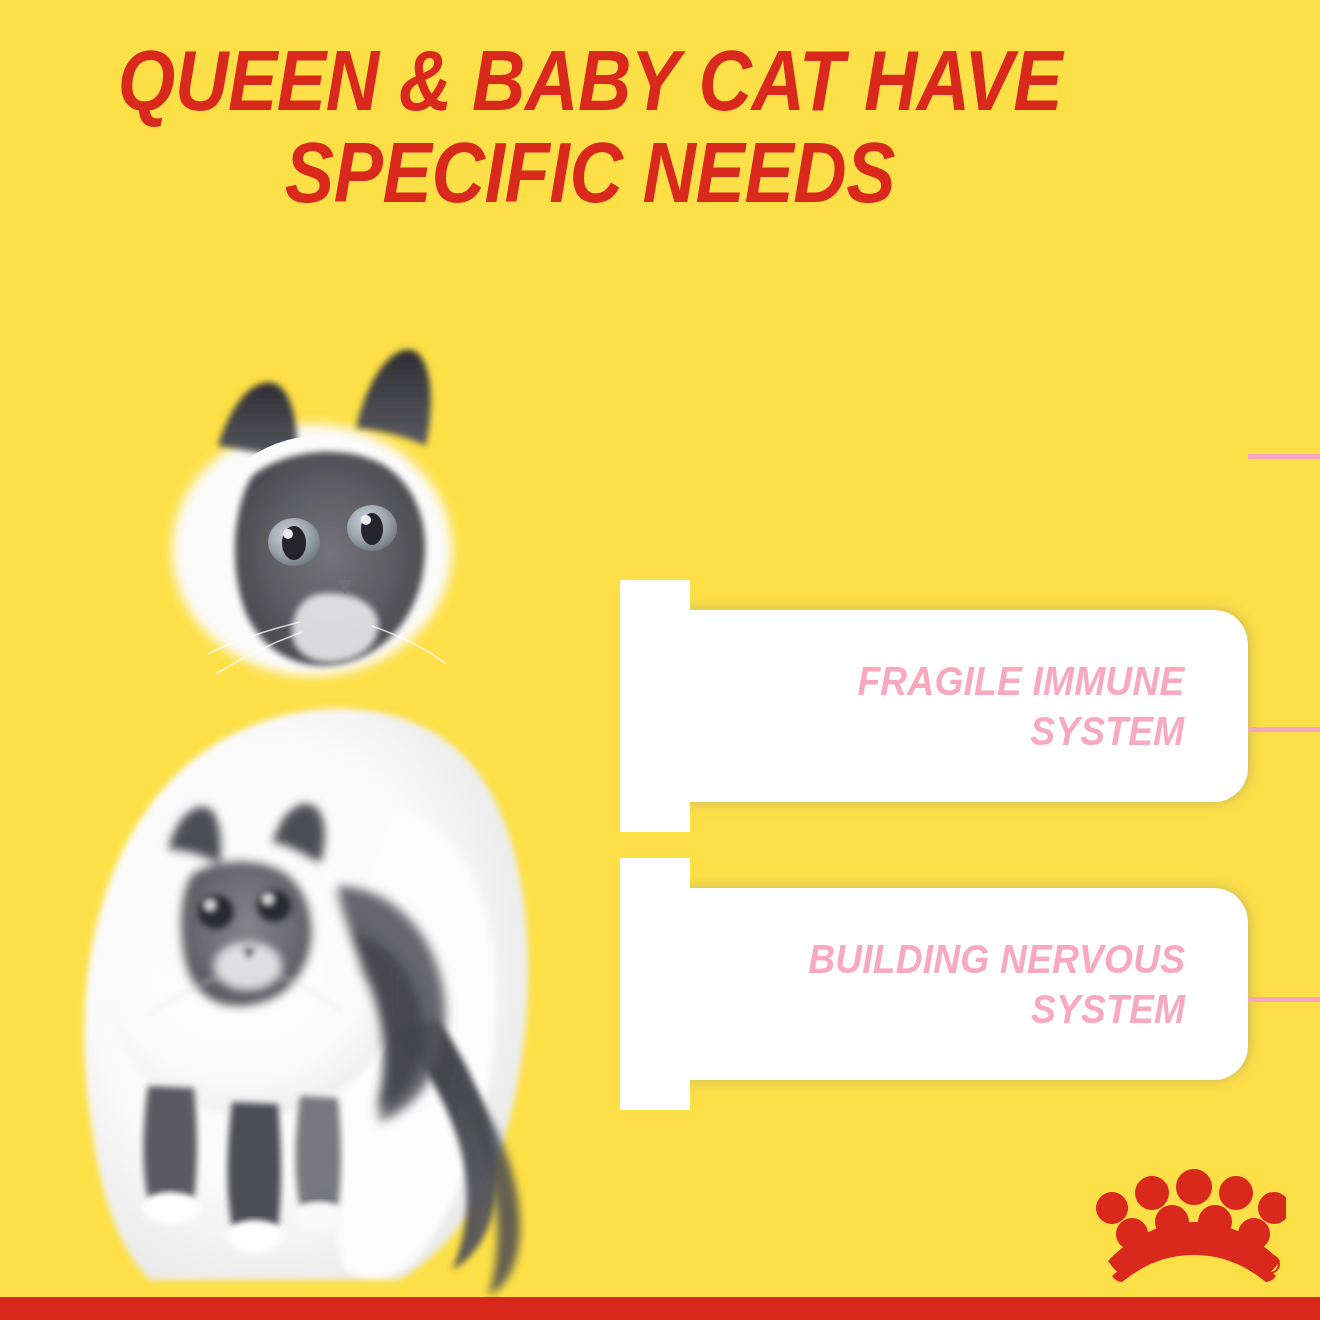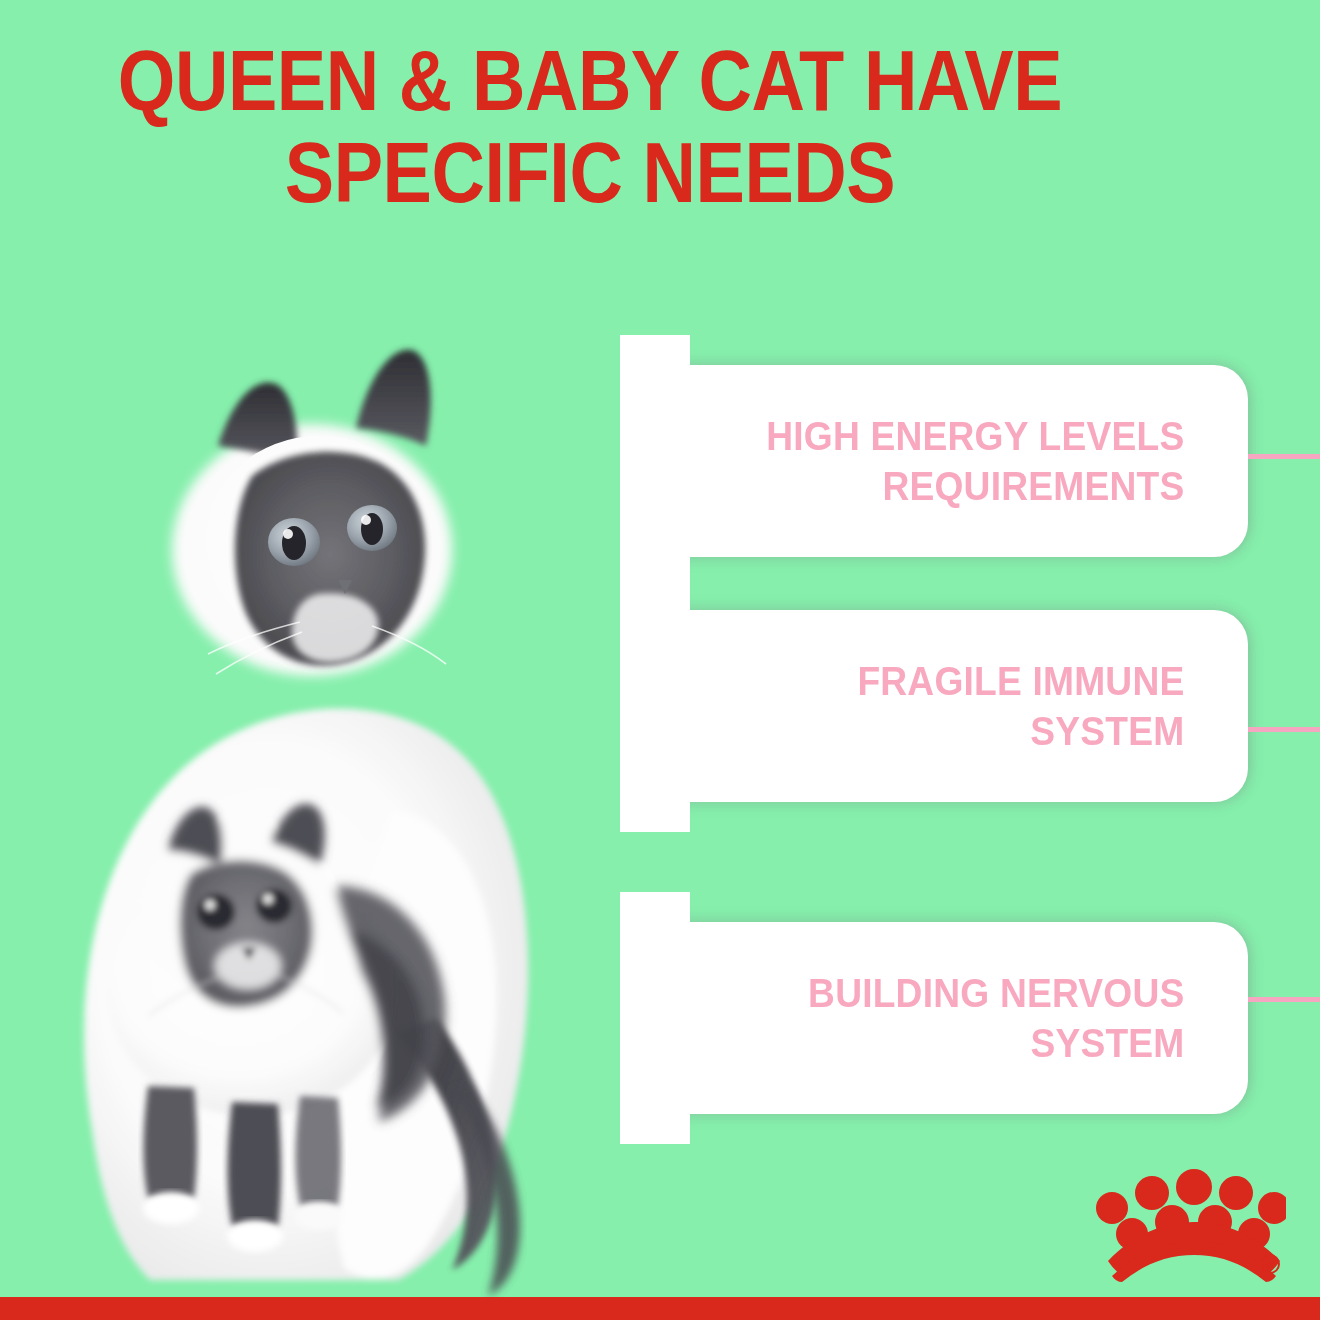--- a/index.html
+++ b/index.html
@@ -8,22 +8,23 @@
   html, body {
     width:1320px; height:1320px;
     background:#ffffff;
     font-family:"Liberation Sans", sans-serif;
     overflow:hidden;
   }
 
   #page {
     position:relative;
     width:1320px; height:1320px;
-    background:#86efac;
+    background:#fde047;
     overflow:hidden;
+    font-style:italic;
   }
 
   
   .title-block {
     position:absolute;
     left:0; top:34px;
     width:1180px;
     text-align:center;
   }
   .title-line {
@@ -87,21 +88,21 @@
     font-size:40px;
     line-height:50px;
     letter-spacing:0.2px;
     color:#F8A9C0;
     transform:scaleX(0.93);
     transform-origin:right center;
     white-space:nowrap;
   }
   .callout-1 { top:365px; }
   .callout-2 { top:610px; }
-  .callout-3 { top:922px; }
+  .callout-3 { top:888px; }
 
   .connector {
     position:absolute;
     left:588px;
     width:72px;
     height:5px;
     background:#F6A6C0;
     z-index:4;
   }
   .conn-1 { top:454px; }
@@ -273,26 +274,20 @@
         <path d="M232 852 C226 900 226 944 232 976 L278 976 C282 944 282 900 278 854 Z" fill="#4e4e55" filter="url(#soft)"></path>
         <ellipse cx="255" cy="986" rx="28" ry="16" fill="#ffffff" filter="url(#soft)"></ellipse>
         <path d="M300 846 C294 890 294 928 300 956 L338 956 C342 928 342 890 338 848 Z" fill="#6a6a71" filter="url(#soft)" opacity="0.9"></path>
         <ellipse cx="319" cy="966" rx="24" ry="14" fill="#fafafa" filter="url(#soft)"></ellipse>
       </g>
     </svg>
   </div>
 
   <div class="callouts">
 
-    <div class="callout callout-1">
-      <div class="callout-text">
-        <span>HIGH ENERGY LEVELS</span><br>
-        <span>REQUIREMENTS</span>
-      </div>
-    </div>
     <div class="connector conn-1"></div>
 
     <div class="callout callout-2">
       <div class="callout-text">
         <span>FRAGILE IMMUNE</span><br>
         <span>SYSTEM</span>
       </div>
     </div>
     <div class="connector conn-2"></div>
 

